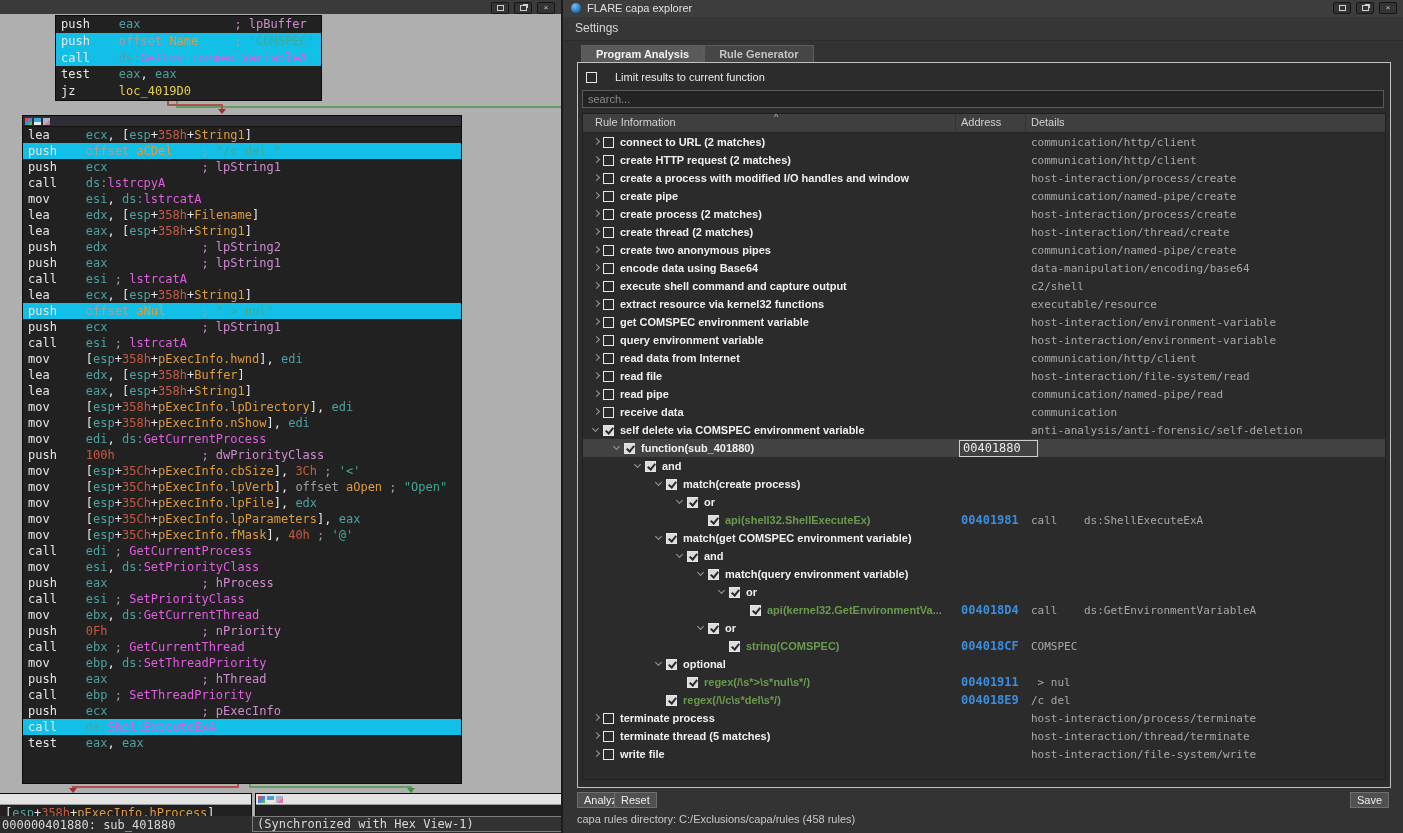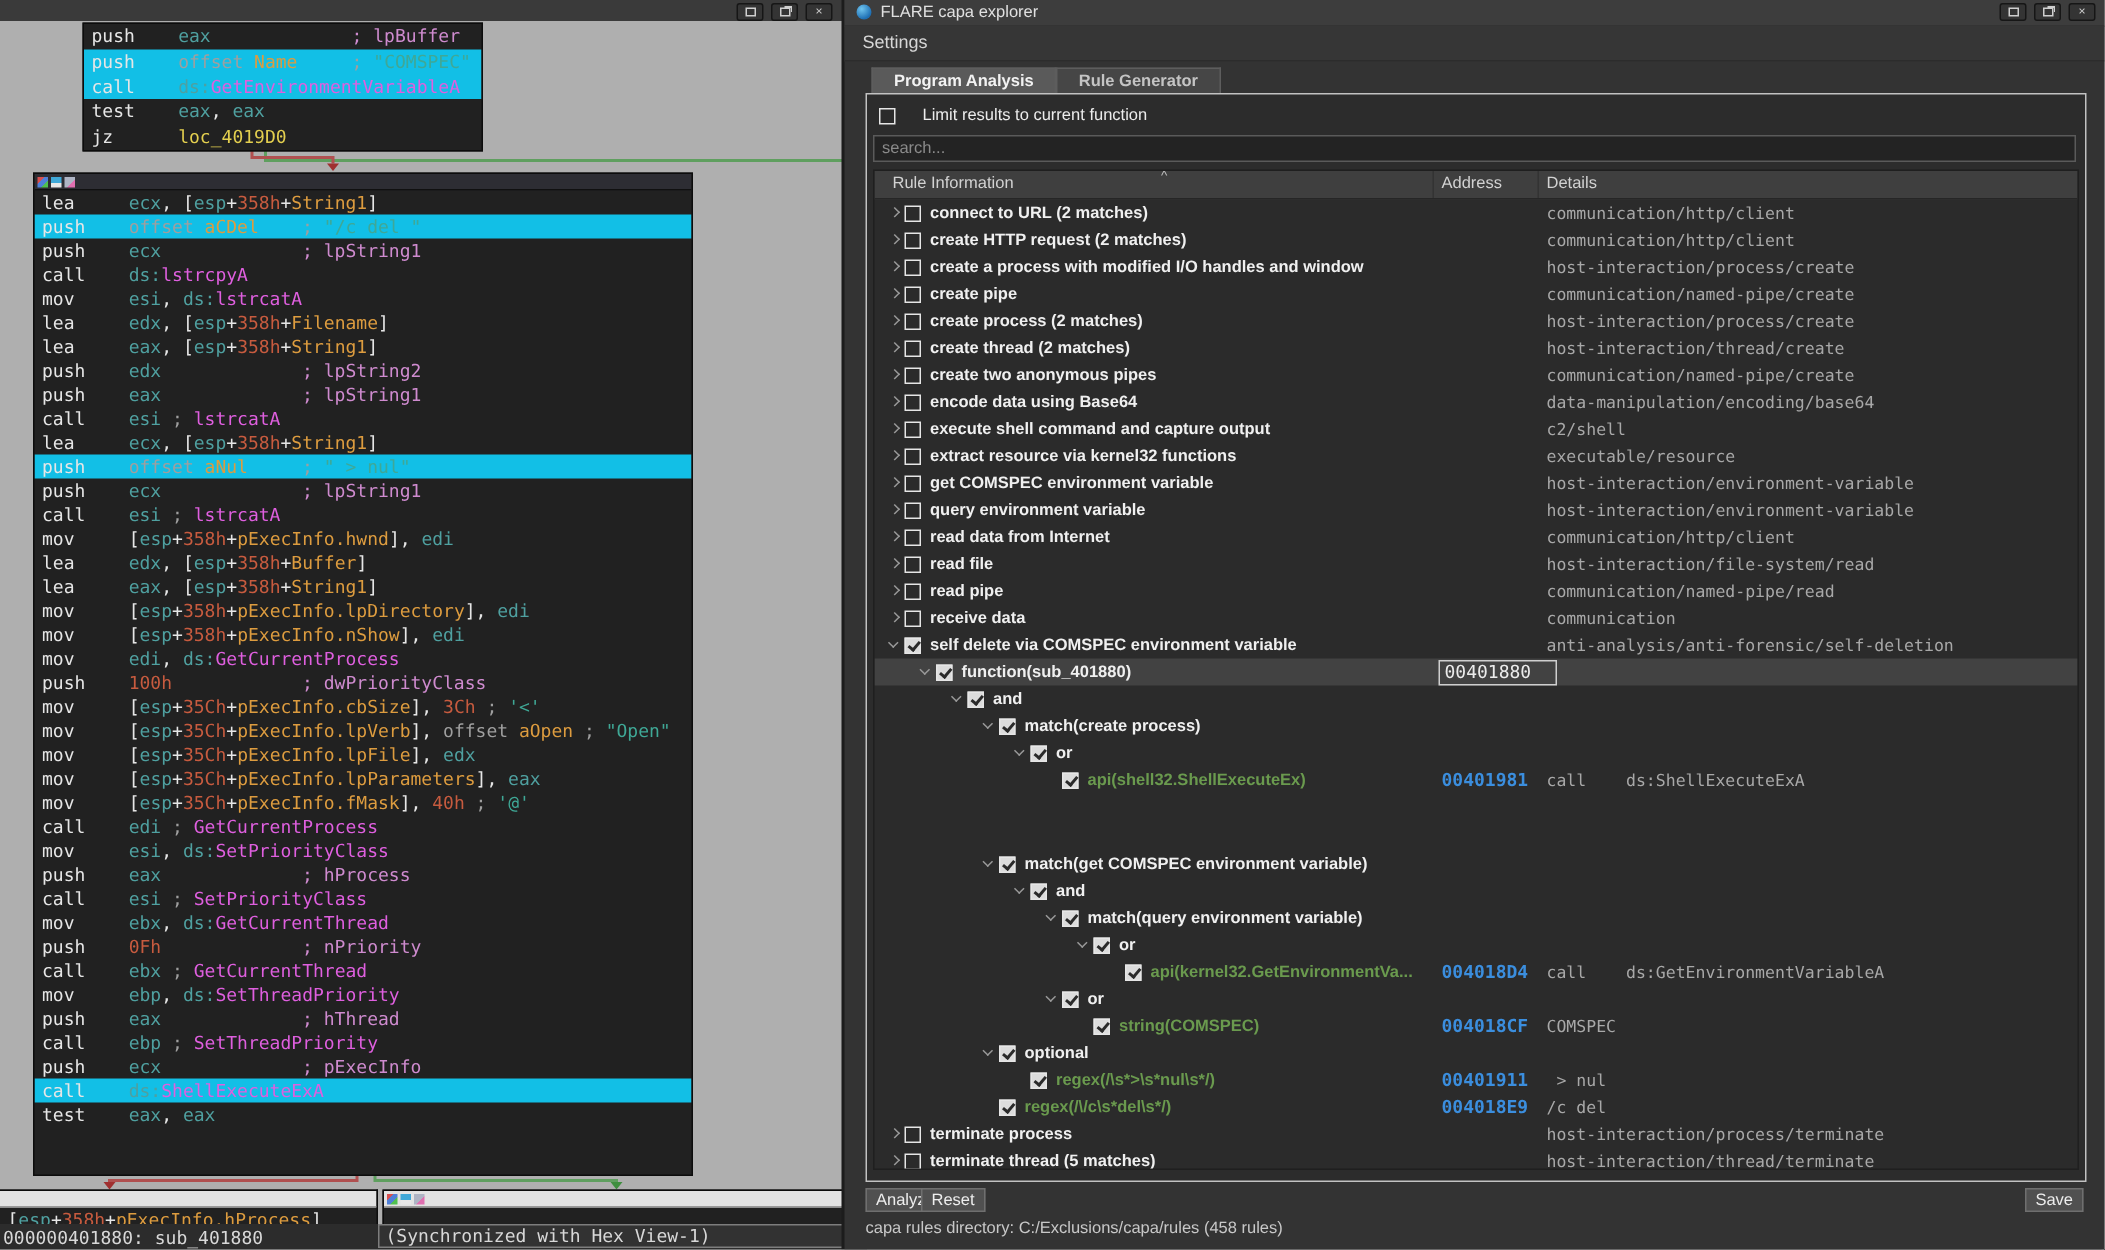--- a/index.html
+++ b/index.html
@@ -348,21 +348,21 @@
               <span class="cb on"></span>
               <span class="lbl">or</span>
             </div>
             <div class="trow" style="padding-left: 113px;">
               <span class="exp none"></span>
               <span class="cb on"></span>
               <span class="lbl f">api(shell32.ShellExecuteEx)</span>
               <span class="addr">00401981</span>
               <span class="det">call    ds:ShellExecuteExA</span>
             </div>
-            <div class="trow" style="padding-left: 71px; margin-top: 38px;">
+            <div class="trow" style="padding-left: 71px;">
               <span class="exp open"></span>
               <span class="cb on"></span>
               <span class="lbl">match(get COMSPEC environment variable)</span>
             </div>
             <div class="trow" style="padding-left: 92px;">
               <span class="exp open"></span>
               <span class="cb on"></span>
               <span class="lbl">and</span>
             </div>
             <div class="trow" style="padding-left: 113px;">

